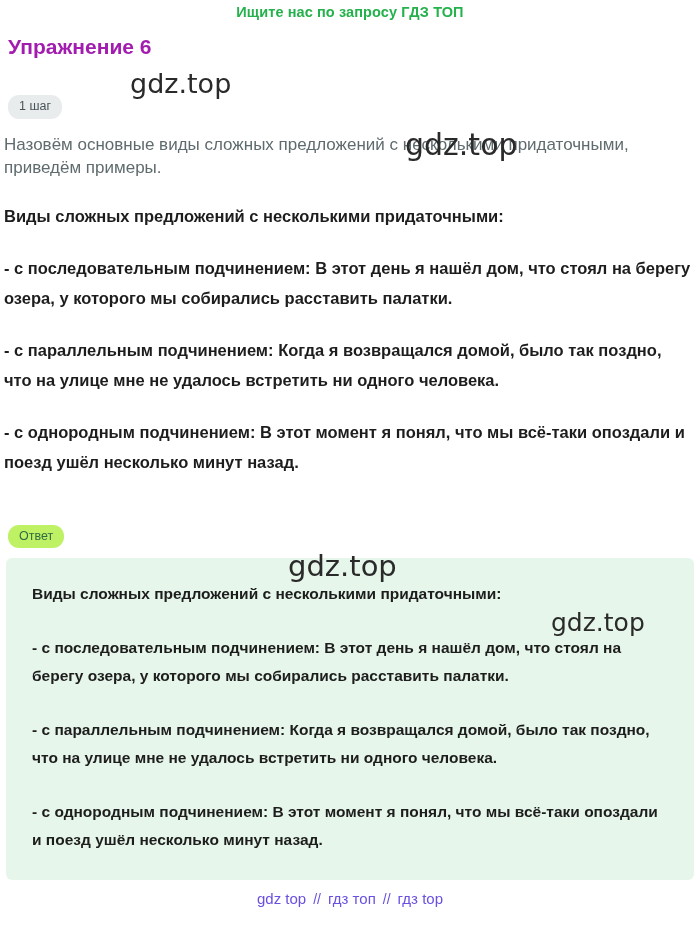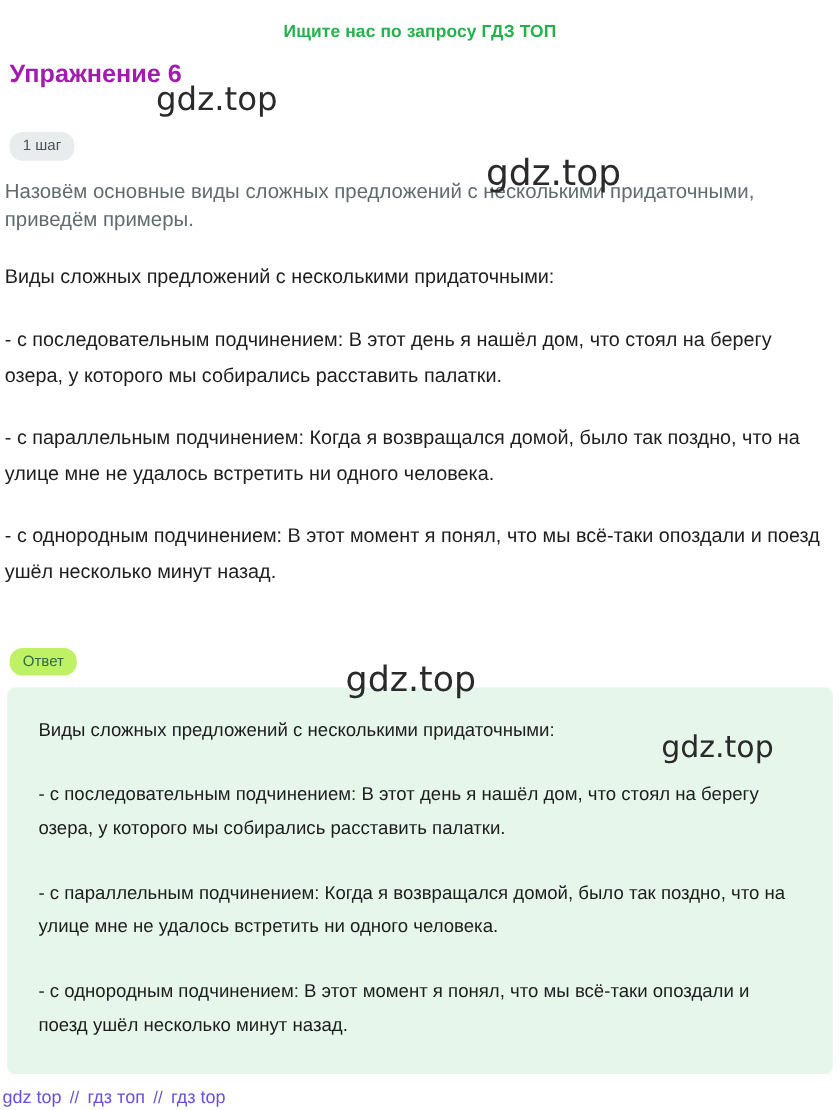--- a/index.html
+++ b/index.html
@@ -21,21 +21,21 @@
     height: 925px;
     box-sizing: border-box;
   }
 
   
   .promo {
     text-align: center;
     color: #25b14c;
     font-size: 14.5px;
     font-weight: bold;
-    padding-top: 19px;
+    padding-top: 4px;
     letter-spacing: 0.1px;
   }
 
   
   .ex-title {
     margin: 15px 0 0 8px;
     font-size: 21px;
     font-weight: bold;
     color: #a21caf;
   }
@@ -76,20 +76,21 @@
     color: #5f6b6e;
     max-width: 640px;
   }
 
   
   .para {
     margin: 22px 8px 0 4px;
     font-size: 16.5px;
     line-height: 30px;
     color: #1d1d1d;
+    font-weight: bold;
   }
 
   
   .answer-box {
     margin: 10px 6px 0 6px;
     background: #e6f6ea;
     border-radius: 6px;
     padding: 22px 26px 26px 26px;
     box-sizing: border-box;
   }
@@ -101,22 +102,22 @@
   }
   .answer-box .para:last-child {
     margin-bottom: 0;
   }
 
   
   .footer {
     position: absolute;
     left: 0;
     right: 0;
-    bottom: 2px;
-    text-align: left;
+    bottom: 18px;
+    text-align: center;
     font-size: 15px;
     color: #6a4fe0;
   }
   .footer a {
     color: #6a4fe0;
     text-decoration: none;
     margin: 0 2px;
   }
   .footer .sep {
     color: #6a4fe0;

